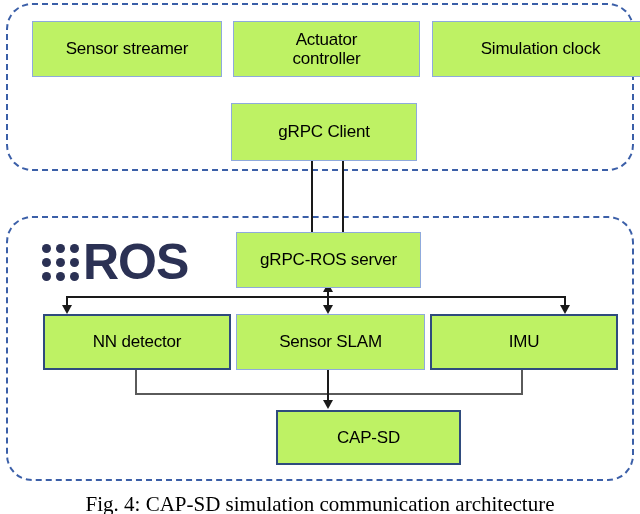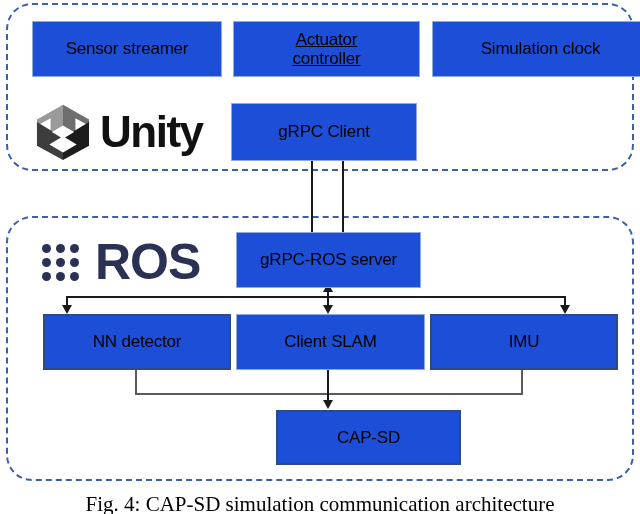--- a/index.html
+++ b/index.html
@@ -30,41 +30,41 @@
     box-sizing: border-box;
     background: transparent;
   }
   #group-unity  { left: 6px;  top: 3px;   width: 628px; height: 168px; }
   #group-ros    { left: 6px;  top: 216px; width: 628px; height: 265px; }
 
   
   .node {
     position: absolute;
     box-sizing: border-box;
-    background: #1d4ed8;
+    background: #bef264;
     display: flex;
     align-items: center;
     justify-content: center;
     text-align: center;
     line-height: 1.12;
     z-index: 3;
   }
   .node.light { border: 1.5px solid #8faadc; }
   .node.dark  { border: 2px solid #2f4b7d; }
 
   .node-label {
     font-size: 17px;
     letter-spacing: -0.2px;
     padding: 0 4px;
     white-space: pre-line;
   }
 
   
   #node-sensor-streamer   { left: 32px;  top: 21px;  width: 190px; height: 56px; }
-  #node-actuator-ctrl     { left: 233px; top: 21px;  width: 187px; height: 56px; text-decoration: underline; }
+  #node-actuator-ctrl     { left: 233px; top: 21px;  width: 187px; height: 56px; }
   #node-sim-clock         { left: 432px; top: 21px;  width: 217px; height: 56px; }
 
   
   #node-grpc-client       { left: 231px; top: 103px; width: 186px; height: 58px; justify-content: center; }
 
   
   #node-grpc-ros-server   { left: 236px; top: 232px; width: 185px; height: 56px; }
   #node-nn-detector       { left: 43px;  top: 314px; width: 188px; height: 56px; }
   #node-hector-slam       { left: 236px; top: 314px; width: 189px; height: 56px; }
   #node-imu               { left: 430px; top: 314px; width: 188px; height: 56px; }
@@ -135,21 +135,21 @@
     font-weight: bold;
     letter-spacing: -1.5px;
     color: #111111;
     line-height: 1;
   }
 
   #logo-ros {
     position: absolute;
     left: 42px; top: 232px;
     width: 178px; height: 60px;
-    display: flex; align-items: center; gap: 16px;
+    display: flex; align-items: center; gap: 4px;
     z-index: 3;
   }
   #logo-ros .ros-dots {
     display: grid;
     grid-template-columns: repeat(3, 9px);
     grid-template-rows: repeat(3, 9px);
     gap: 5px;
     flex: 0 0 auto;
   }
   #logo-ros .ros-dots i {
@@ -215,31 +215,20 @@
     <span class="node-label">Sensor streamer</span>
   </div>
   <div class="node light" id="node-actuator-ctrl">
     <span class="node-label">Actuator
 controller</span>
   </div>
   <div class="node light" id="node-sim-clock">
     <span class="node-label">Simulation clock</span>
   </div>
 
-  <div id="logo-unity">
-    <svg class="unity-mark" viewBox="0 0 100 100">
-      <polygon points="50,6 92,30 92,40 70,28 70,52 50,40" fill="#6e6e6e"></polygon>
-      <polygon points="50,6 8,30 8,40 30,28 30,52 50,40" fill="#9a9a9a"></polygon>
-      <polygon points="8,34 8,72 50,95 50,83 28,70 48,58 28,46" fill="#3d3d3d"></polygon>
-      <polygon points="92,34 92,72 50,95 50,83 72,70 52,58 72,46" fill="#1c1c1c"></polygon>
-      <polygon points="50,40 68,50 50,61 32,50" fill="#ffffff"></polygon>
-      <polygon points="50,61 50,83 32,72 32,50" fill="#ffffff" opacity="0"></polygon>
-    </svg>
-    <span class="unity-word">Unity</span>
-  </div>
 
   <div class="node light" id="node-grpc-client">
     <span class="node-label">gRPC Client</span>
   </div>
 
   <div id="logo-ros">
     <span class="ros-dots">
       <i></i>
         <i></i>
         <i></i>
@@ -254,21 +243,21 @@
   </div>
 
   <div class="node light" id="node-grpc-ros-server">
     <span class="node-label">gRPC-ROS server</span>
   </div>
 
   <div class="node dark" id="node-nn-detector">
     <span class="node-label">NN detector</span>
   </div>
   <div class="node light" id="node-hector-slam">
-    <span class="node-label">Client SLAM</span>
+    <span class="node-label">Sensor SLAM</span>
   </div>
   <div class="node dark" id="node-imu">
     <span class="node-label">IMU</span>
   </div>
 
   <div class="node dark" id="node-cap-sd">
     <span class="node-label">CAP-SD</span>
   </div>
 
   <div id="caption">Fig. 4: CAP-SD simulation communication architecture</div>

